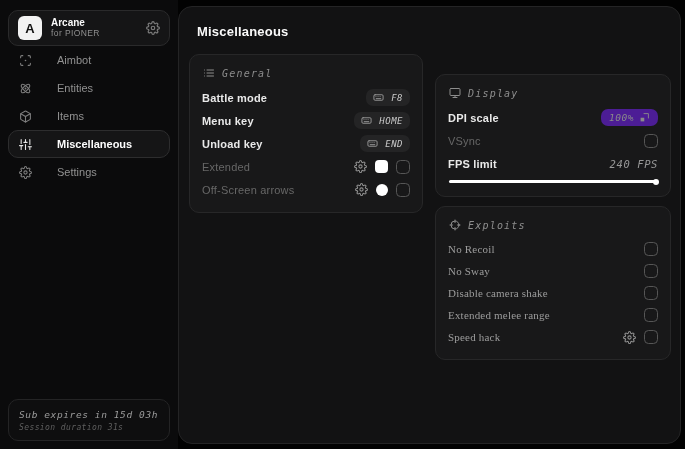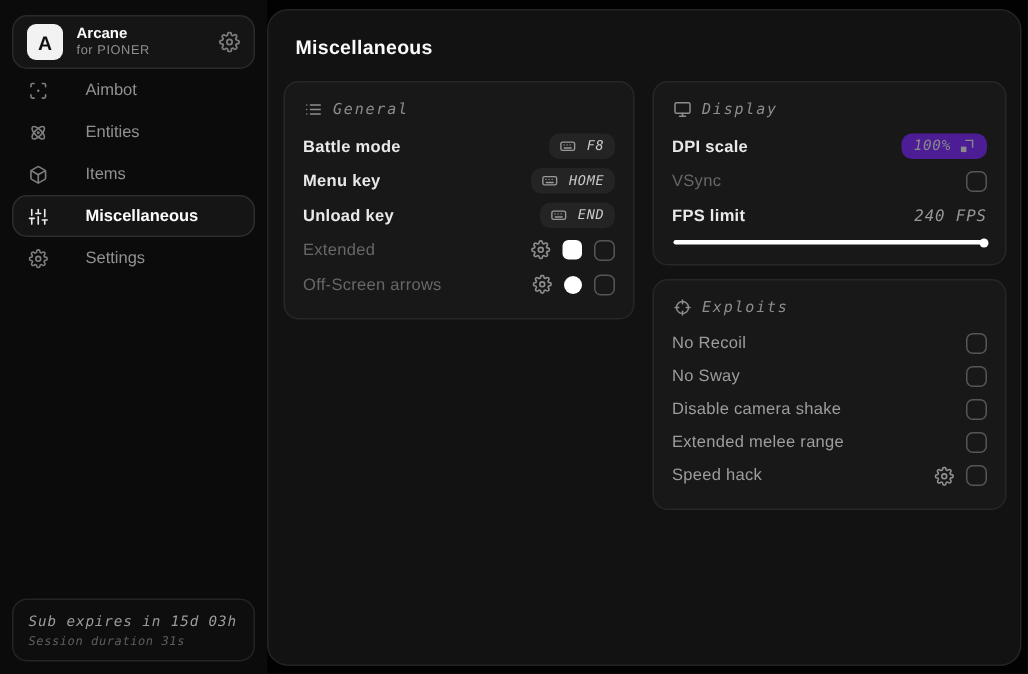--- a/index.html
+++ b/index.html
@@ -54,37 +54,37 @@
   
   .main {
     position:absolute; left:178px; top:6px; right:4px; bottom:5px;
     background:#121213; border:1px solid #242425; border-radius:14px;
     padding:10px 9px 10px 10px;
   }
   .page-title { font-size:13px; font-weight:700; color:#fafafa; margin:7px 0 15px 8px; letter-spacing:.2px; }
 
   .columns { display:flex; gap:12px; align-items:flex-start; }
   .col-left { width:234px; }
-  .col-right { flex:1; display:flex; flex-direction:column; gap:9px; }
+  .col-right { flex:1; display:flex; flex-direction:column; gap:9px;margin-top:20px; }
 
   .panel {
     background:#181819; border:1px solid #272728; border-radius:10px;
     padding:9px 12px 11px; width:100%;
   }
   .panel-header {
     display:flex; align-items:center; gap:7px;
     color:#8d8d8d; font-size:10px; letter-spacing:1.2px;
     margin:3px 0 7px 1px;
   }
   .panel-header .icon { width:12px; height:12px; color:#8d8d8d; }
 
   .row { height:23px; display:flex; align-items:center; justify-content:space-between; }
   .row-label { font-size:11px; font-weight:600; color:#e9e9e9; letter-spacing:.2px; }
   .row-label.dim { color:#676767; font-weight:500; }
-  .row-label.soft { color:#9d9d9d; font-weight:500; }
+  .row-label.soft { color:#9d9d9d; font-weight:500;font-family:Liberation Serif, serif; }
 
   .keypill {
     display:inline-flex; align-items:center; gap:7px;
     background:#242425; border-radius:7px; padding:3px 7px;
     color:#c9c9c9; font-size:9px; letter-spacing:.5px; cursor:pointer;
   }
   .keypill .icon { width:11px; height:11px; color:#9a9a9a; }
 
   .controls { display:flex; align-items:center; gap:8px; }
   .gear-sm { width:13px; height:13px; color:#8f8f8f; cursor:pointer; }

